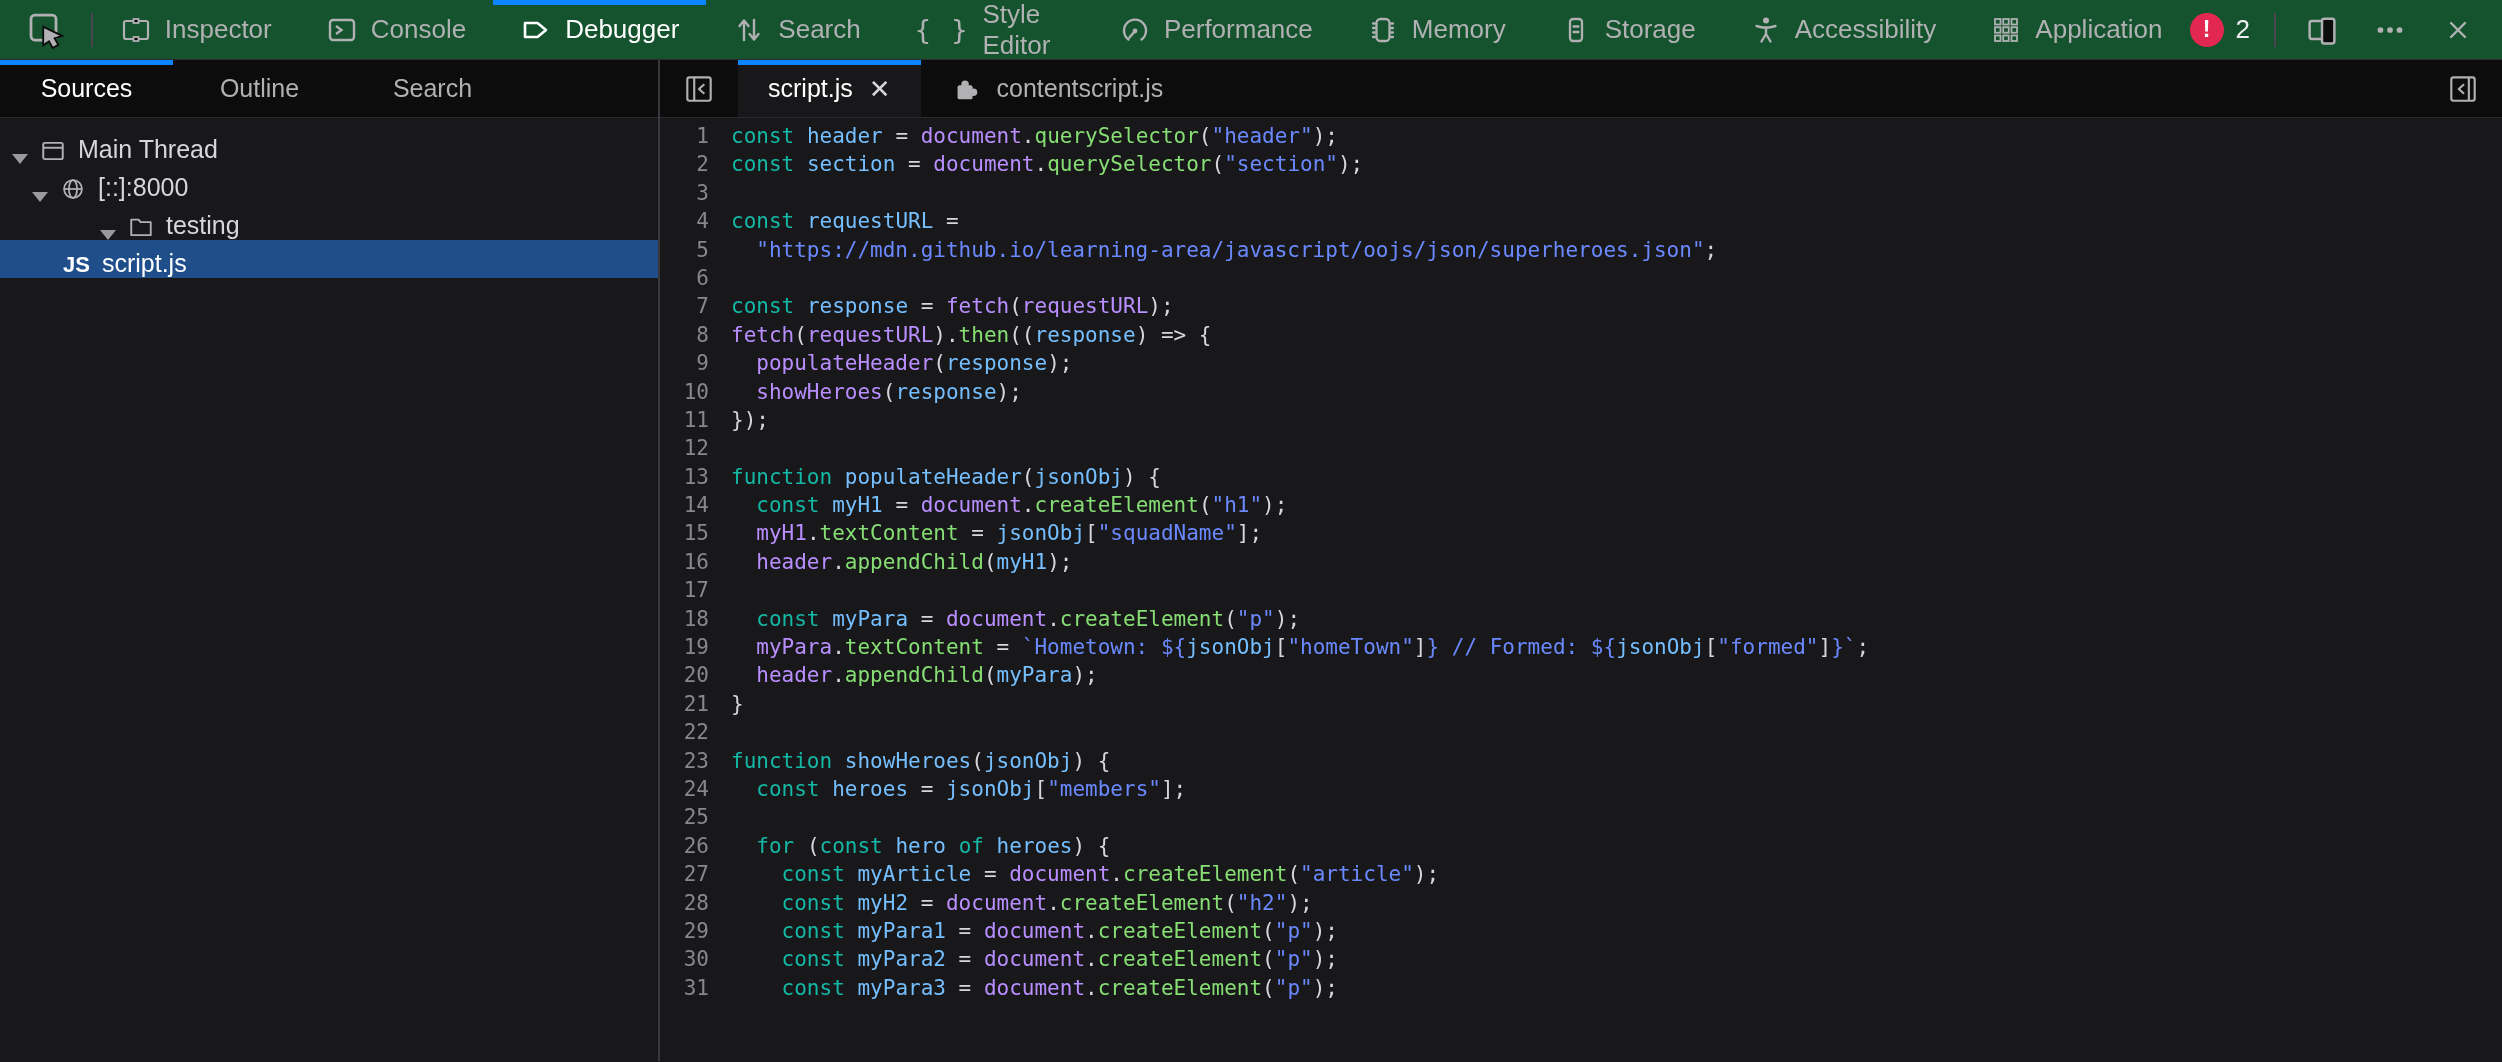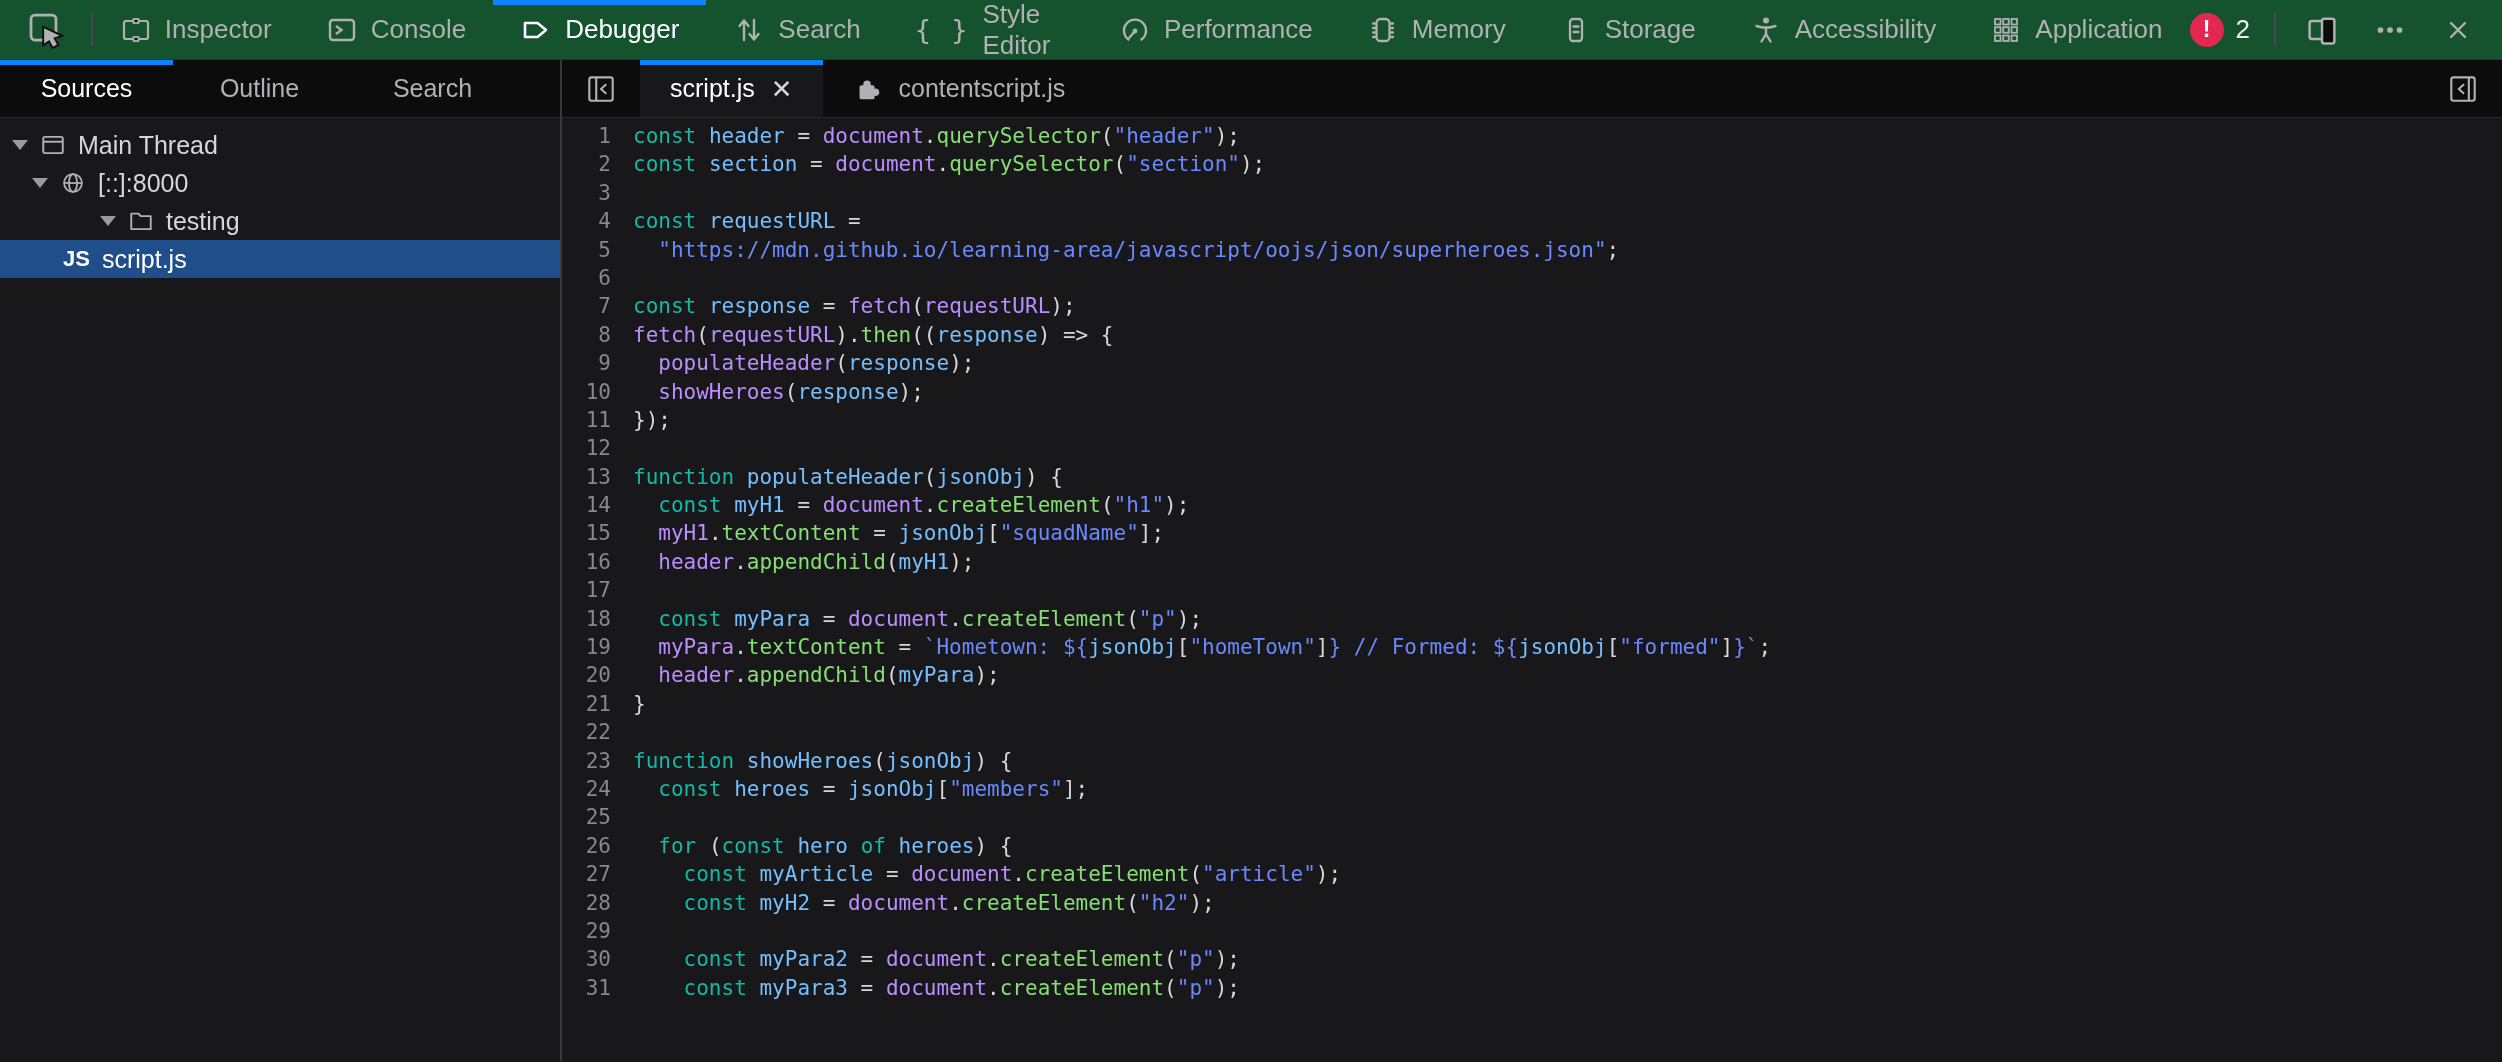--- a/index.html
+++ b/index.html
@@ -21,27 +21,27 @@
                font-size:23px; font-weight:bold; display:flex; align-items:center; justify-content:center; }
   .err-count { color:#ededf0; font-size:26px; margin-left:-12px; }
   .icon-btn { display:flex; align-items:center; justify-content:center; width:44px; height:44px; color:#b1b1b3; }
   .braces { font-family:"DejaVu Sans Mono", monospace; font-size:27px; letter-spacing:2px; }
 
   
   .content { display:flex; height:1001px; }
   .splitter { width:2px; background:#38383d; }
 
   
-  .sidebar { width:560px; display:flex; flex-direction:column; background:#18181a; }
+  .sidebar { width:658px; display:flex; flex-direction:column; background:#18181a; }
   .side-tabs { height:58px; background:#0c0c0d; border-bottom:1px solid #2a2a2e; display:flex; }
   .side-tab { width:173px; display:flex; align-items:center; justify-content:center;
               font-size:25px; color:#b1b1b3; position:relative; }
   .side-tab.active { color:#fff; }
   .tree { padding-top:8px; }
-  .tree-row { height:38px; display:flex; align-items:center; font-size:25px; color:#d7d7db; }
+  .tree-row { height:38px; display:flex; align-items:flex-end; font-size:25px; color:#d7d7db; }
   .tree-row.selected { background:#204e8a; color:#fff; }
   .twisty { width:0; height:0; border-left:8px solid transparent; border-right:8px solid transparent;
             border-top:10px solid #9a9a9e; margin-right:12px; flex:none; }
   .tree-ico { margin-right:12px; color:#b1b1b3; flex:none; }
   .js-badge { font-weight:bold; font-size:22px; color:#fff; margin-right:12px; }
 
   
   .editor { flex:1; display:flex; flex-direction:column; background:#18181a; min-width:0; }
   .ed-tabs { height:58px; background:#0c0c0d; border-bottom:1px solid #2a2a2e;
              display:flex; align-items:stretch; color:#b1b1b3; }
@@ -409,20 +409,21 @@
         <div class="code-line">
           <span class="ln">27</span>
           <span class="lc"><span class="t-o">    </span><span class="t-k">const</span><span class="t-o"> </span><span class="t-d">myArticle</span><span class="t-o"> = </span><span class="t-v">document</span><span class="t-o">.</span><span class="t-p">createElement</span><span class="t-o">(</span><span class="t-s">"article"</span><span class="t-o">);</span></span>
         </div>
         <div class="code-line">
           <span class="ln">28</span>
           <span class="lc"><span class="t-o">    </span><span class="t-k">const</span><span class="t-o"> </span><span class="t-d">myH2</span><span class="t-o"> = </span><span class="t-v">document</span><span class="t-o">.</span><span class="t-p">createElement</span><span class="t-o">(</span><span class="t-s">"h2"</span><span class="t-o">);</span></span>
         </div>
         <div class="code-line">
           <span class="ln">29</span>
+          <span class="lc"><span class="t-o">    </span><span class="t-k">const</span><span class="t-o"> </span><span class="t-d">myPara1</span><span class="t-o"> = </span><span class="t-v">document</span><span class="t-o">.</span><span class="t-p">createElement</span><span class="t-o">(</span><span class="t-s">"p"</span><span class="t-o">);</span></span>
         </div>
         <div class="code-line">
           <span class="ln">30</span>
           <span class="lc"><span class="t-o">    </span><span class="t-k">const</span><span class="t-o"> </span><span class="t-d">myPara2</span><span class="t-o"> = </span><span class="t-v">document</span><span class="t-o">.</span><span class="t-p">createElement</span><span class="t-o">(</span><span class="t-s">"p"</span><span class="t-o">);</span></span>
         </div>
         <div class="code-line">
           <span class="ln">31</span>
           <span class="lc"><span class="t-o">    </span><span class="t-k">const</span><span class="t-o"> </span><span class="t-d">myPara3</span><span class="t-o"> = </span><span class="t-v">document</span><span class="t-o">.</span><span class="t-p">createElement</span><span class="t-o">(</span><span class="t-s">"p"</span><span class="t-o">);</span></span>
         </div>
       </div>

